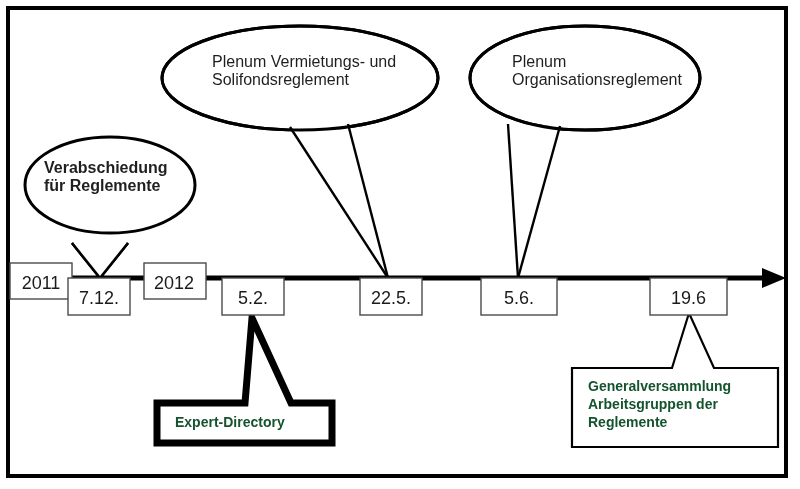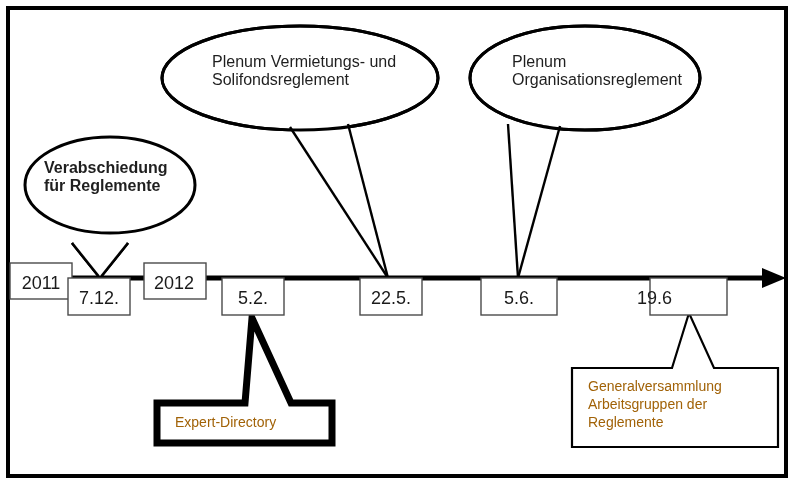--- a/index.html
+++ b/index.html
@@ -19,21 +19,21 @@
   
   #art{position:absolute;left:0;top:0;width:800px;height:489px;}
 
   
   .lbl{position:absolute;white-space:pre;line-height:1.18;}
   .boxlbl{
     text-align:center;font-size:18px;color:#1b1b1b;
   }
   .bubbletxt{font-size:16px;color:#1f1f1f;}
   .bubbletxt.bold{font-weight:bold;}
-  .calltxt{font-size:14px;font-weight:normal;color:#a16207;}
+  .calltxt{font-size:14px;font-weight:bold;color:#14532d;}
 </style>
 </head>
 <body>
 
 <div id="stage">
 
   <div id="frame"></div>
 
   <svg id="art" viewBox="0 0 800 489">
 
@@ -100,21 +100,21 @@
     </g>
   </svg>
 
   <div class="lbl boxlbl" style="left:10px;top:273px;width:62px;">2011</div>
   <div class="lbl boxlbl" style="left:144px;top:273px;width:60px;">2012</div>
 
   <div class="lbl boxlbl" style="left:68px;top:288px;width:62px;">7.12.</div>
   <div class="lbl boxlbl" style="left:222px;top:288px;width:62px;">5.2.</div>
   <div class="lbl boxlbl" style="left:360px;top:288px;width:62px;">22.5.</div>
   <div class="lbl boxlbl" style="left:481px;top:288px;width:76px;">5.6.</div>
-  <div class="lbl boxlbl" style="left:616px;top:288px;width:77px;">19.6</div>
+  <div class="lbl boxlbl" style="left:650px;top:288px;width:77px;">19.6</div>
 
   <div class="lbl bubbletxt bold" style="left:44px;top:159px;">Verabschiedung</div>
   <div class="lbl bubbletxt bold" style="left:44px;top:177px;">für Reglemente</div>
 
   <div class="lbl bubbletxt" style="left:212px;top:53px;">Plenum Vermietungs- und</div>
   <div class="lbl bubbletxt" style="left:212px;top:71px;">Solifondsreglement</div>
 
   <div class="lbl bubbletxt" style="left:512px;top:53px;">Plenum</div>
   <div class="lbl bubbletxt" style="left:512px;top:71px;">Organisationsreglement</div>
 

